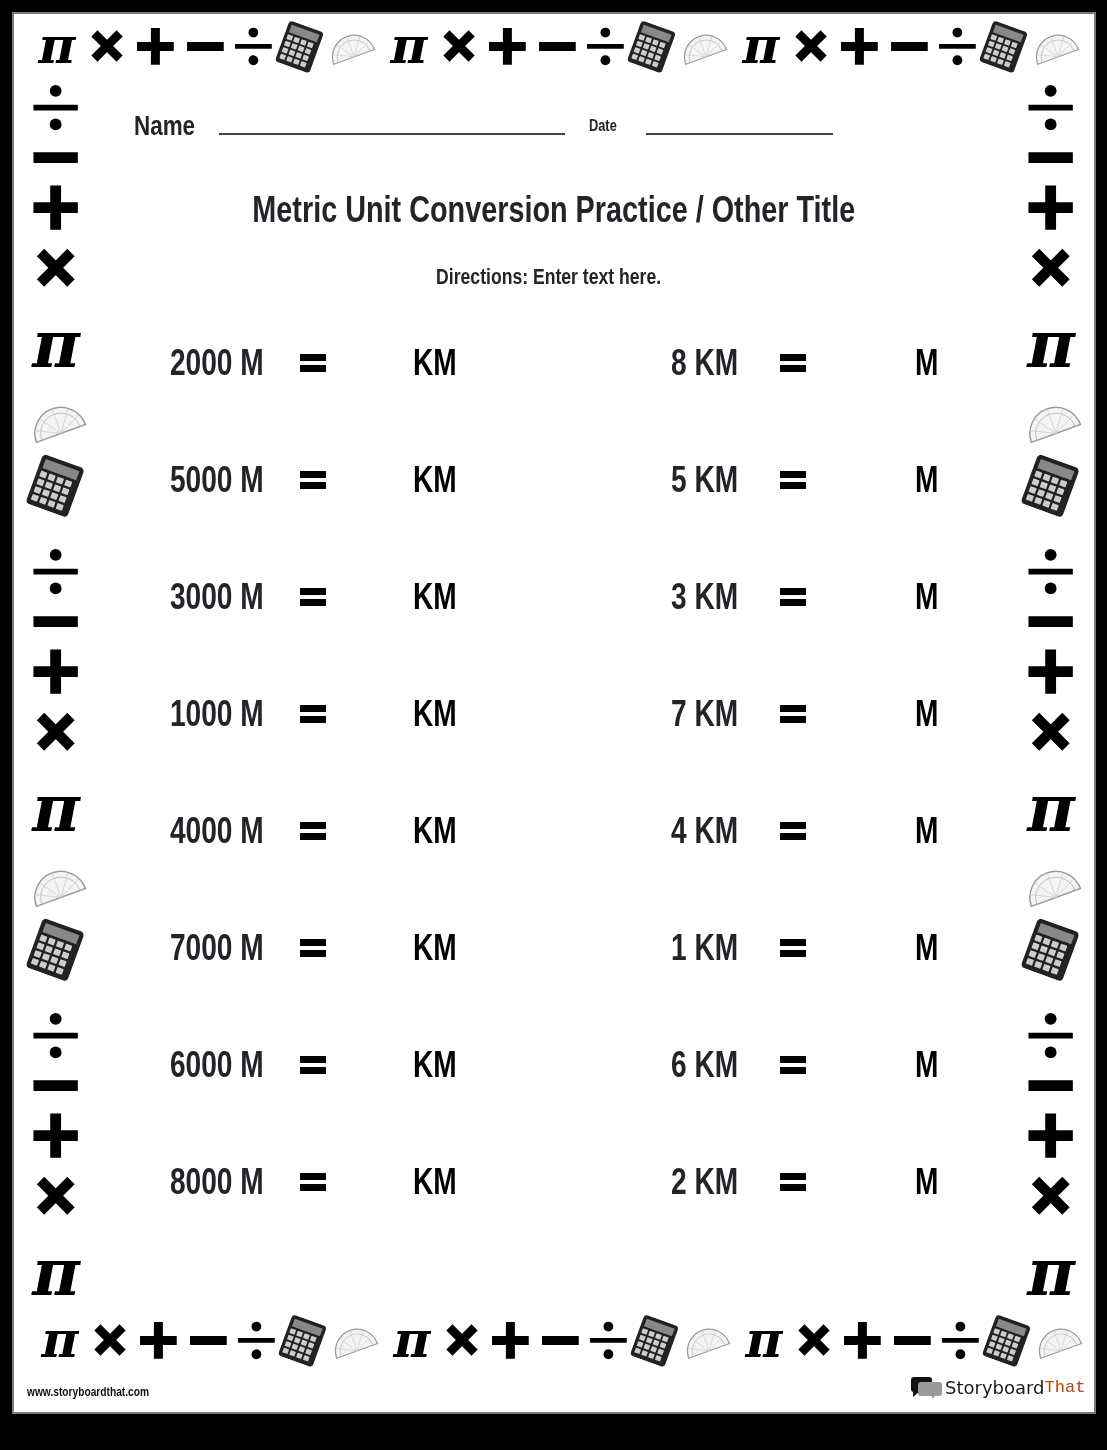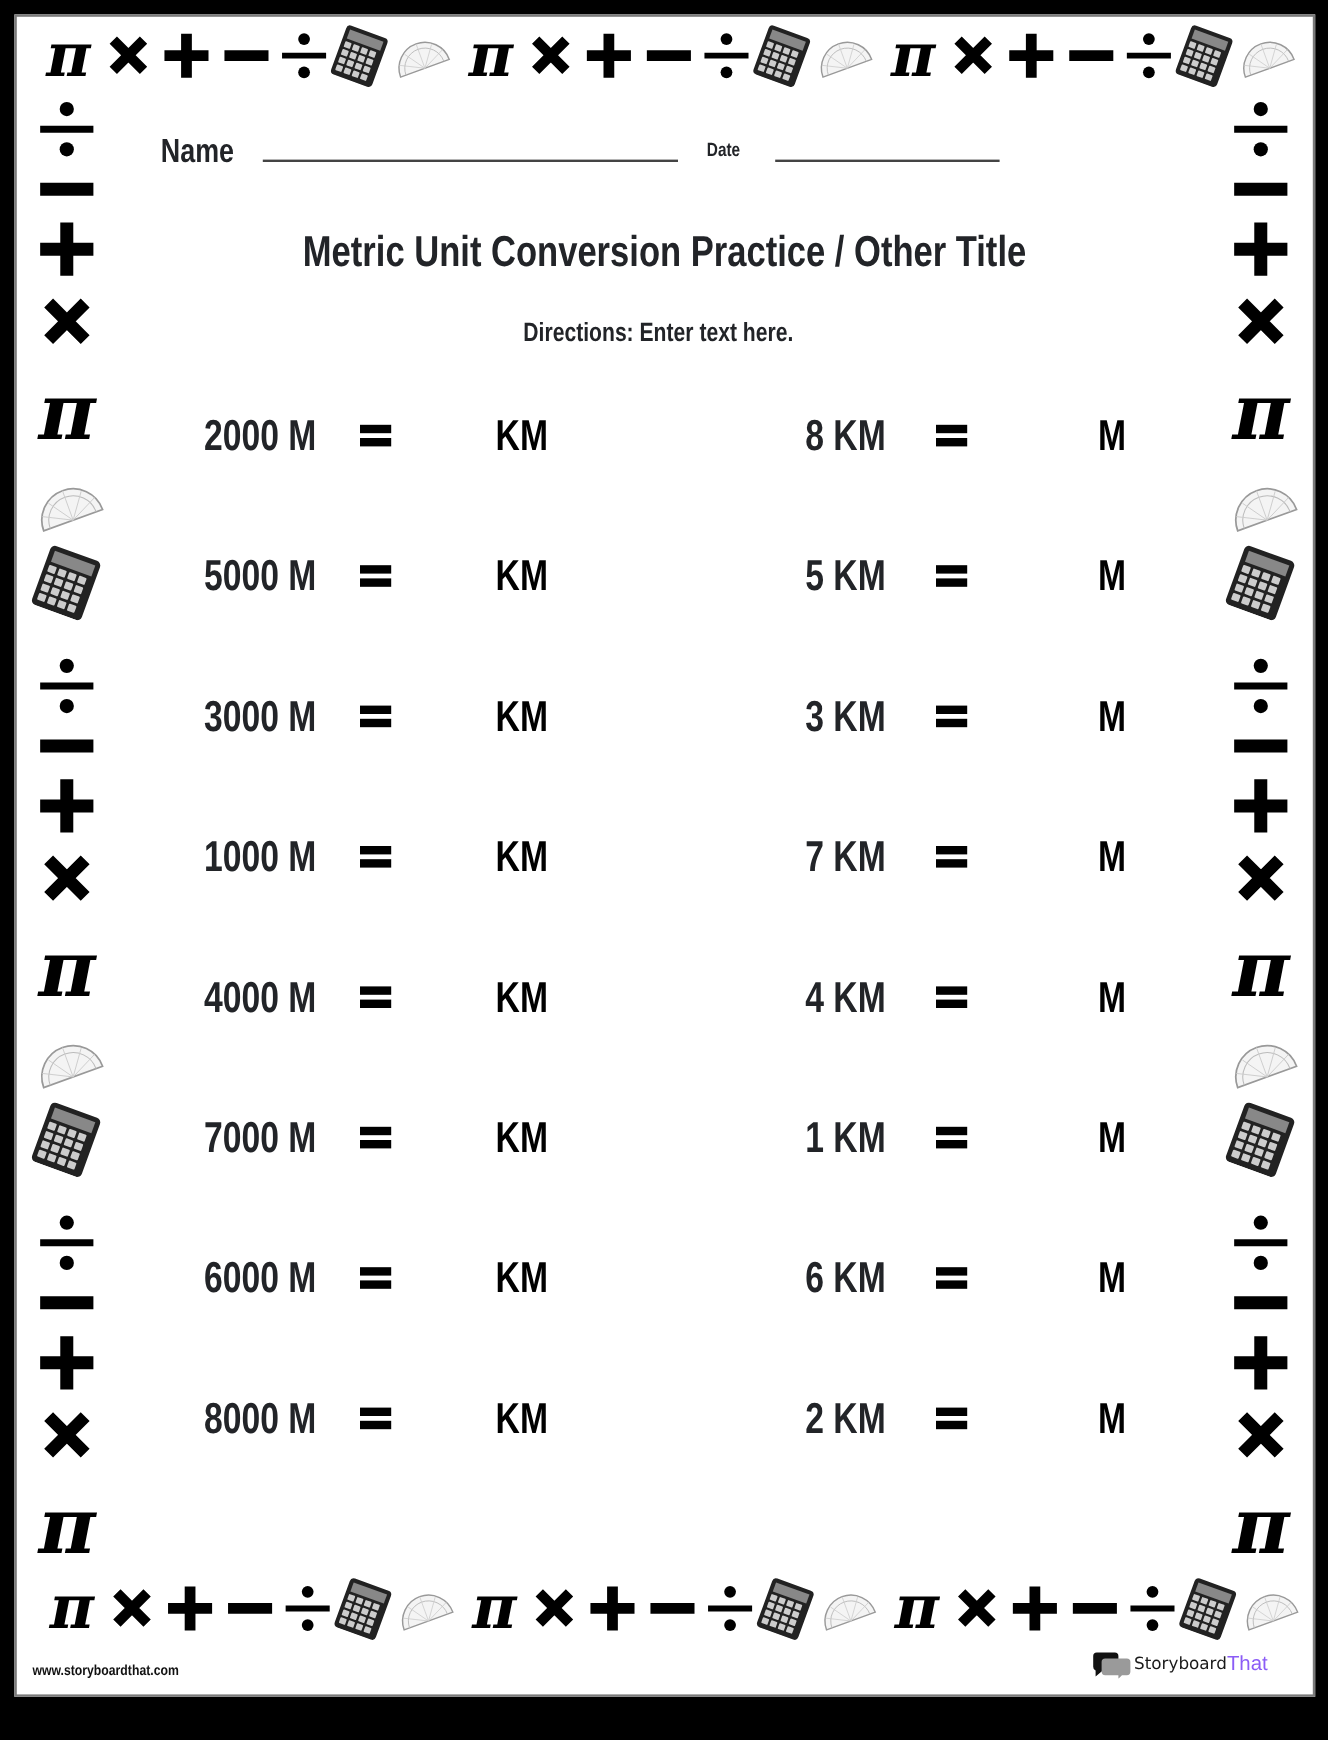--- a/index.html
+++ b/index.html
@@ -729,15 +729,15 @@
       <span class="prob" style="left:915px; top:1164px; color:#000;">M</span>
     </div>
   </div>
 
 <div class="abs cond" style="left:27px; top:1385px; font-size:12px; color:#111; transform:scaleX(0.85);">www.storyboardthat.com</div>
 <div class="abs" style="left:909px; top:1374px; height:26px; display:flex; align-items:center;">
   <svg width="34" height="24" viewBox="0 0 34 24">
     <path d="M2 2 h18 a3 3 0 0 1 3 3 v9 a3 3 0 0 1 -3 3 h-10 l-6 5 v-5 a3 3 0 0 1 -2 -3 v-9 a3 3 0 0 1 3 -3z" fill="#111"></path>
     <path d="M12 7 h18 a3 3 0 0 1 3 3 v8 a3 3 0 0 1 -3 3 h-4 l-3 3 v-3 h-11 a3 3 0 0 1 -3 -3 v-8 a3 3 0 0 1 3 -3z" fill="#9a9a9a"></path>
   </svg>
-  <span style="font-family:'DejaVu Sans',sans-serif; font-size:14px; color:#1a1a1a; margin-left:2px;">Storyboard</span>
-    <span style="font-family:Liberation Sans, sans-serif; font-size:17px; color:#8b5cf6;">That</span>
+  <span style="font-family:'DejaVu Sans',sans-serif; font-size:18px; color:#1a1a1a; margin-left:2px;">Storyboard</span>
+    <span style="font-family:Liberation Mono, monospace; font-size:17px; color:#c2410c;">That</span>
 </div>
 
 </body></html>

